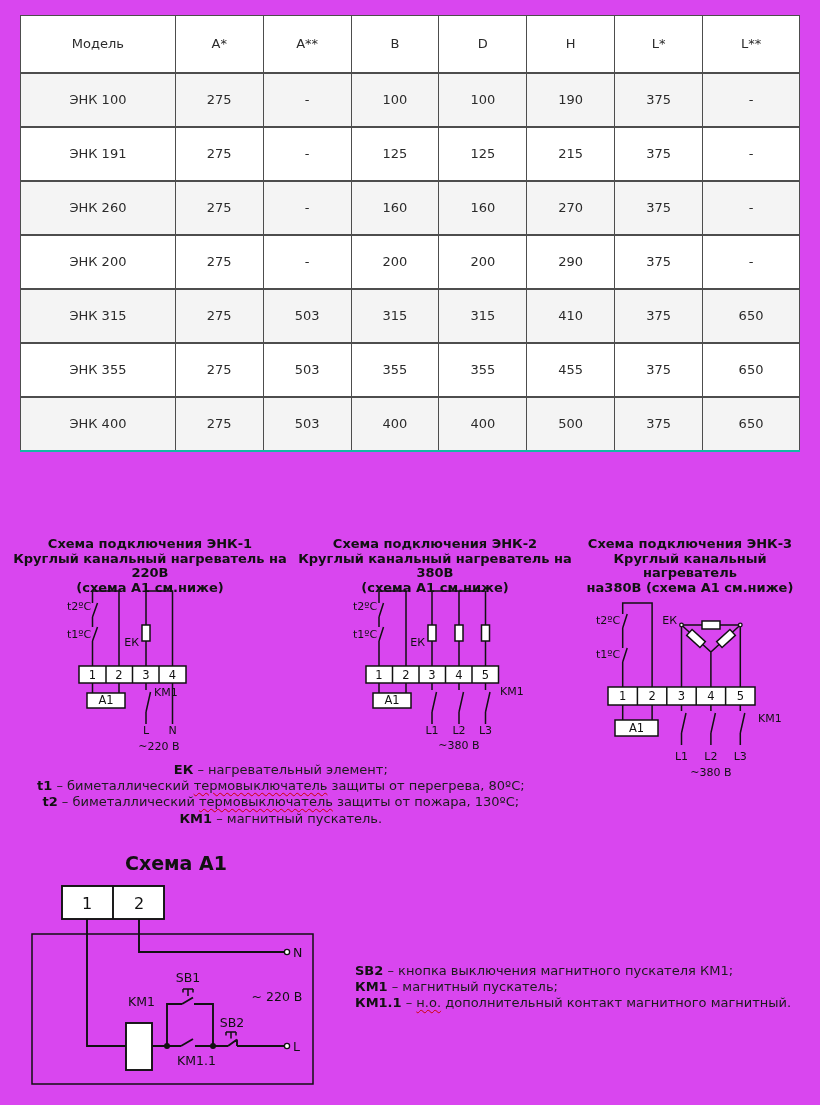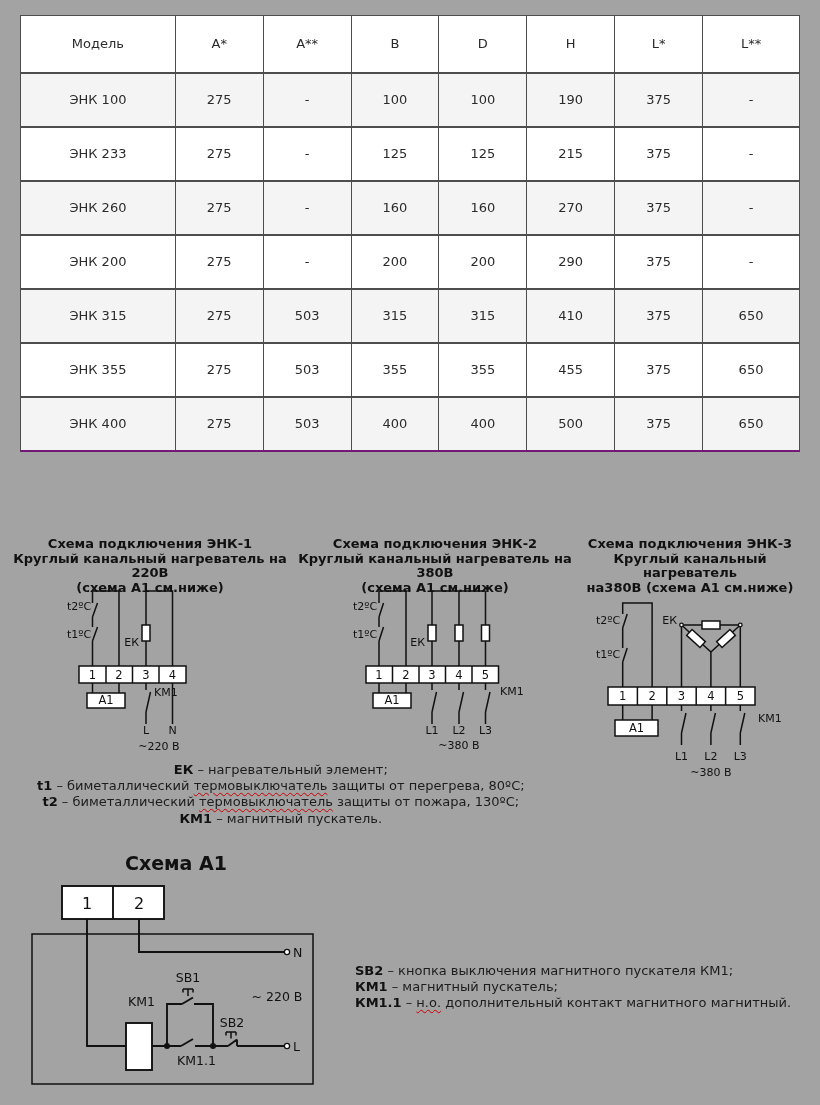--- a/index.html
+++ b/index.html
@@ -1,27 +1,27 @@
 <!DOCTYPE html>
 <html><head>
 <meta charset="utf-8">
 <style>
   * { margin:0; padding:0; box-sizing:border-box; }
   html,body { background:#fff; }
   body { font-family:"DejaVu Sans","Liberation Sans",sans-serif; color:#222; }
-  .page { position:relative; width:820px; height:1105px; background:#a3a3a3; overflow:hidden; }
+  .page { position:relative; width:820px; height:1105px; background:#d946ef; overflow:hidden; }
 
   
   .spec-table { position:absolute; left:20px; top:15px; width:780px; border-collapse:collapse;
                 font-size:13px; color:#2b2b2b; }
   .spec-table th, .spec-table td { border:1px solid #4d4d4d; text-align:center; vertical-align:middle;
                 font-weight:normal; }
   .spec-table thead th { height:57px; background:#fff; }
   .spec-table tbody td { height:54px; background:#fff; border-top:2px solid #4d4d4d; }
-  .spec-table tbody tr:last-child td { border-bottom:2px solid #701a75; }
+  .spec-table tbody tr:last-child td { border-bottom:2px solid #14b8a6; }
   .spec-table tbody tr:nth-child(odd) td { background:#f4f4f4; }
 
   
   .diag-title { position:absolute; text-align:center; font-size:13px; font-weight:bold;
                 line-height:14.6px; color:#111; }
   #dt1 { left:0px;   top:537px; width:300px; }
   #dt2 { left:285px; top:537px; width:300px; }
   #dt3 { left:565px; top:537px; width:250px; }
 
   
@@ -83,21 +83,21 @@
           <td>ЭНК 100</td>
           <td>275</td>
           <td>-</td>
           <td>100</td>
           <td>100</td>
           <td>190</td>
           <td>375</td>
           <td>-</td>
         </tr>
         <tr>
-          <td>ЭНК 233</td>
+          <td>ЭНК 191</td>
           <td>275</td>
           <td>-</td>
           <td>125</td>
           <td>125</td>
           <td>215</td>
           <td>375</td>
           <td>-</td>
         </tr>
         <tr>
           <td>ЭНК 260</td>

